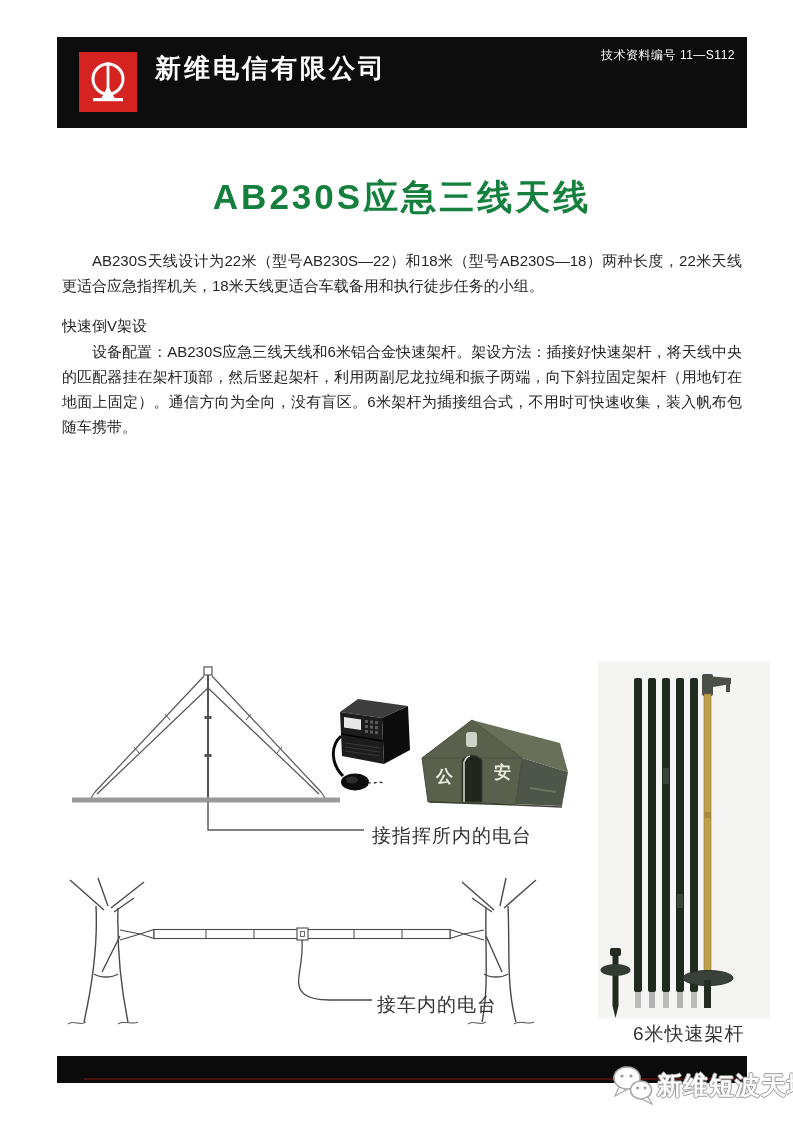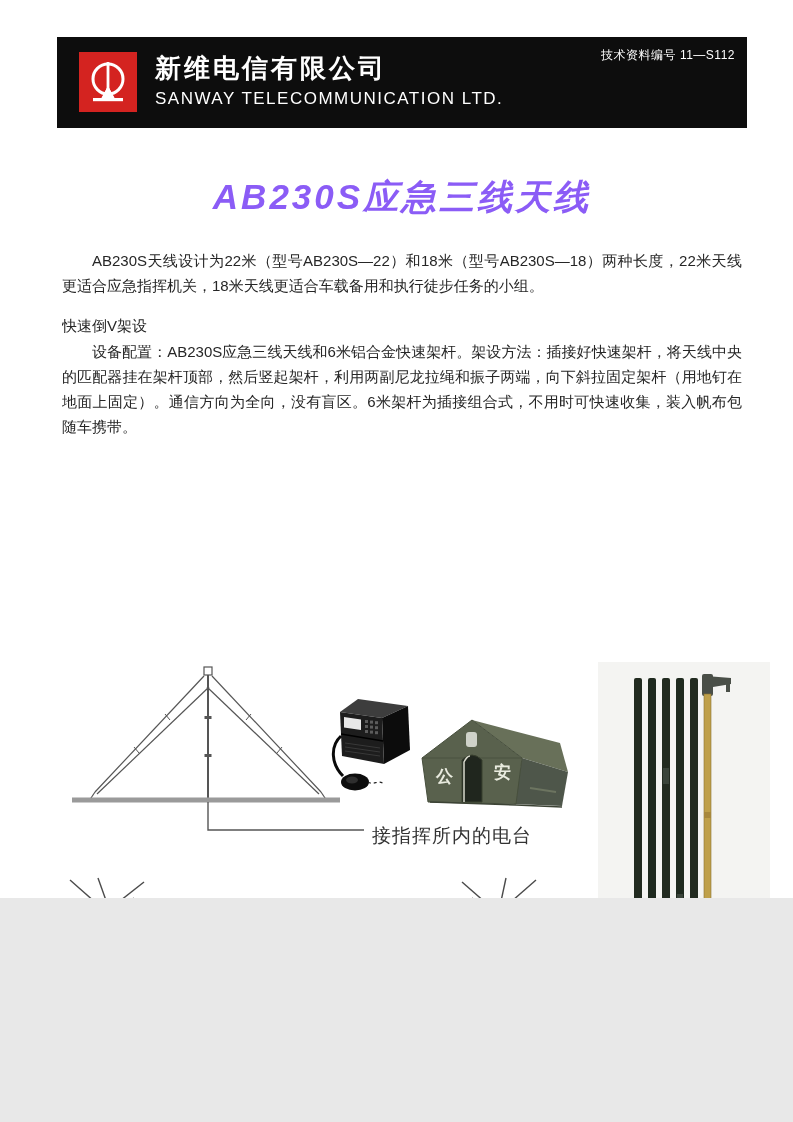--- a/index.html
+++ b/index.html
@@ -1,18 +1,18 @@
 <!DOCTYPE html>
 <html><head>
 <meta charset="utf-8">
 <style>
   * { margin:0; padding:0; box-sizing:border-box; }
   html,body { background:#e8e8e8; }
   .page {
-    position:relative; width:793px; height:898px; background:#ffffff;
+    position:relative; width:793px; height:1122px; background:#ffffff;
     margin:0 auto; overflow:hidden;
     font-family:"Liberation Sans","DejaVu Sans",sans-serif; color:#222;
   }
   
   .header-bar {
     position:absolute; left:57px; top:37px; width:690px; height:91px;
     background:#0d0d0d; color:#fff;
   }
   .logo-box {
     position:absolute; left:22px; top:15px; width:58px; height:60px;
@@ -24,21 +24,21 @@
   }
   .company-en {
     position:absolute; left:98px; top:52px; font-size:17px; letter-spacing:1.5px; color:#fff;
   }
   .doc-number {
     position:absolute; right:12px; top:10px; font-size:12px; color:#fff; letter-spacing:0.5px;
   }
   
   .doc-title {
     position:absolute; left:57px; top:174px; width:690px; text-align:center;
-    font-size:35px; font-weight:bold; letter-spacing:3px; color:#8b5cf6;font-style:italic;
+    font-size:35px; font-weight:bold; letter-spacing:3px; color:#15803d;
   }
   
   .body-text {
     position:absolute; left:62px; top:248px; width:680px; height:408px;
     font-size:15px; line-height:25.2px; text-align:justify; overflow:hidden; color:#262626;
   }
   .body-text p { text-indent:2em; }
   .sec-heading { font-weight:normal; margin-top:15px; }
   
   .fig { position:absolute; }
@@ -69,21 +69,20 @@
     <div class="logo-box">
       <svg width="46" height="48" viewBox="0 0 46 48">
         <circle cx="23" cy="21" r="15" fill="none" stroke="#ffffff" stroke-width="3"></circle>
         <rect x="21.6" y="4" width="2.8" height="34" fill="#ffffff"></rect>
         <path d="M23 28 L16 41 L30 41 Z" fill="#ffffff"></path>
         <path d="M23 28 L16 41 L30 41 Z" fill="#ffffff"></path>
         <rect x="8" y="40" width="30" height="3.2" fill="#ffffff"></rect>
       </svg>
     </div>
     <div class="company-cn">新维电信有限公司</div>
-    <div class="company-en">SANWAY TELECOMMUNICATION LTD.</div>
     <div class="doc-number">技术资料编号 11—S112</div>
   </div>
 
   <div class="doc-title">AB230S应急三线天线</div>
 
   <div class="body-text">
     <p>AB230S天线设计为22米（型号AB230S—22）和18米（型号AB230S—18）两种长度，22米天线更适合应急指挥机关，18米天线更适合车载备用和执行徒步任务的小组。</p>
     <div class="sec-heading">快速倒V架设</div>
     <p>设备配置：AB230S应急三线天线和6米铝合金快速架杆。架设方法：插接好快速架杆，将天线中央的匹配器挂在架杆顶部，然后竖起架杆，利用两副尼龙拉绳和振子两端，向下斜拉固定架杆（用地钉在地面上固定）。通信方向为全向，没有盲区。6米架杆为插接组合式，不用时可快速收集，装入帆布包随车携带。</p>
 

